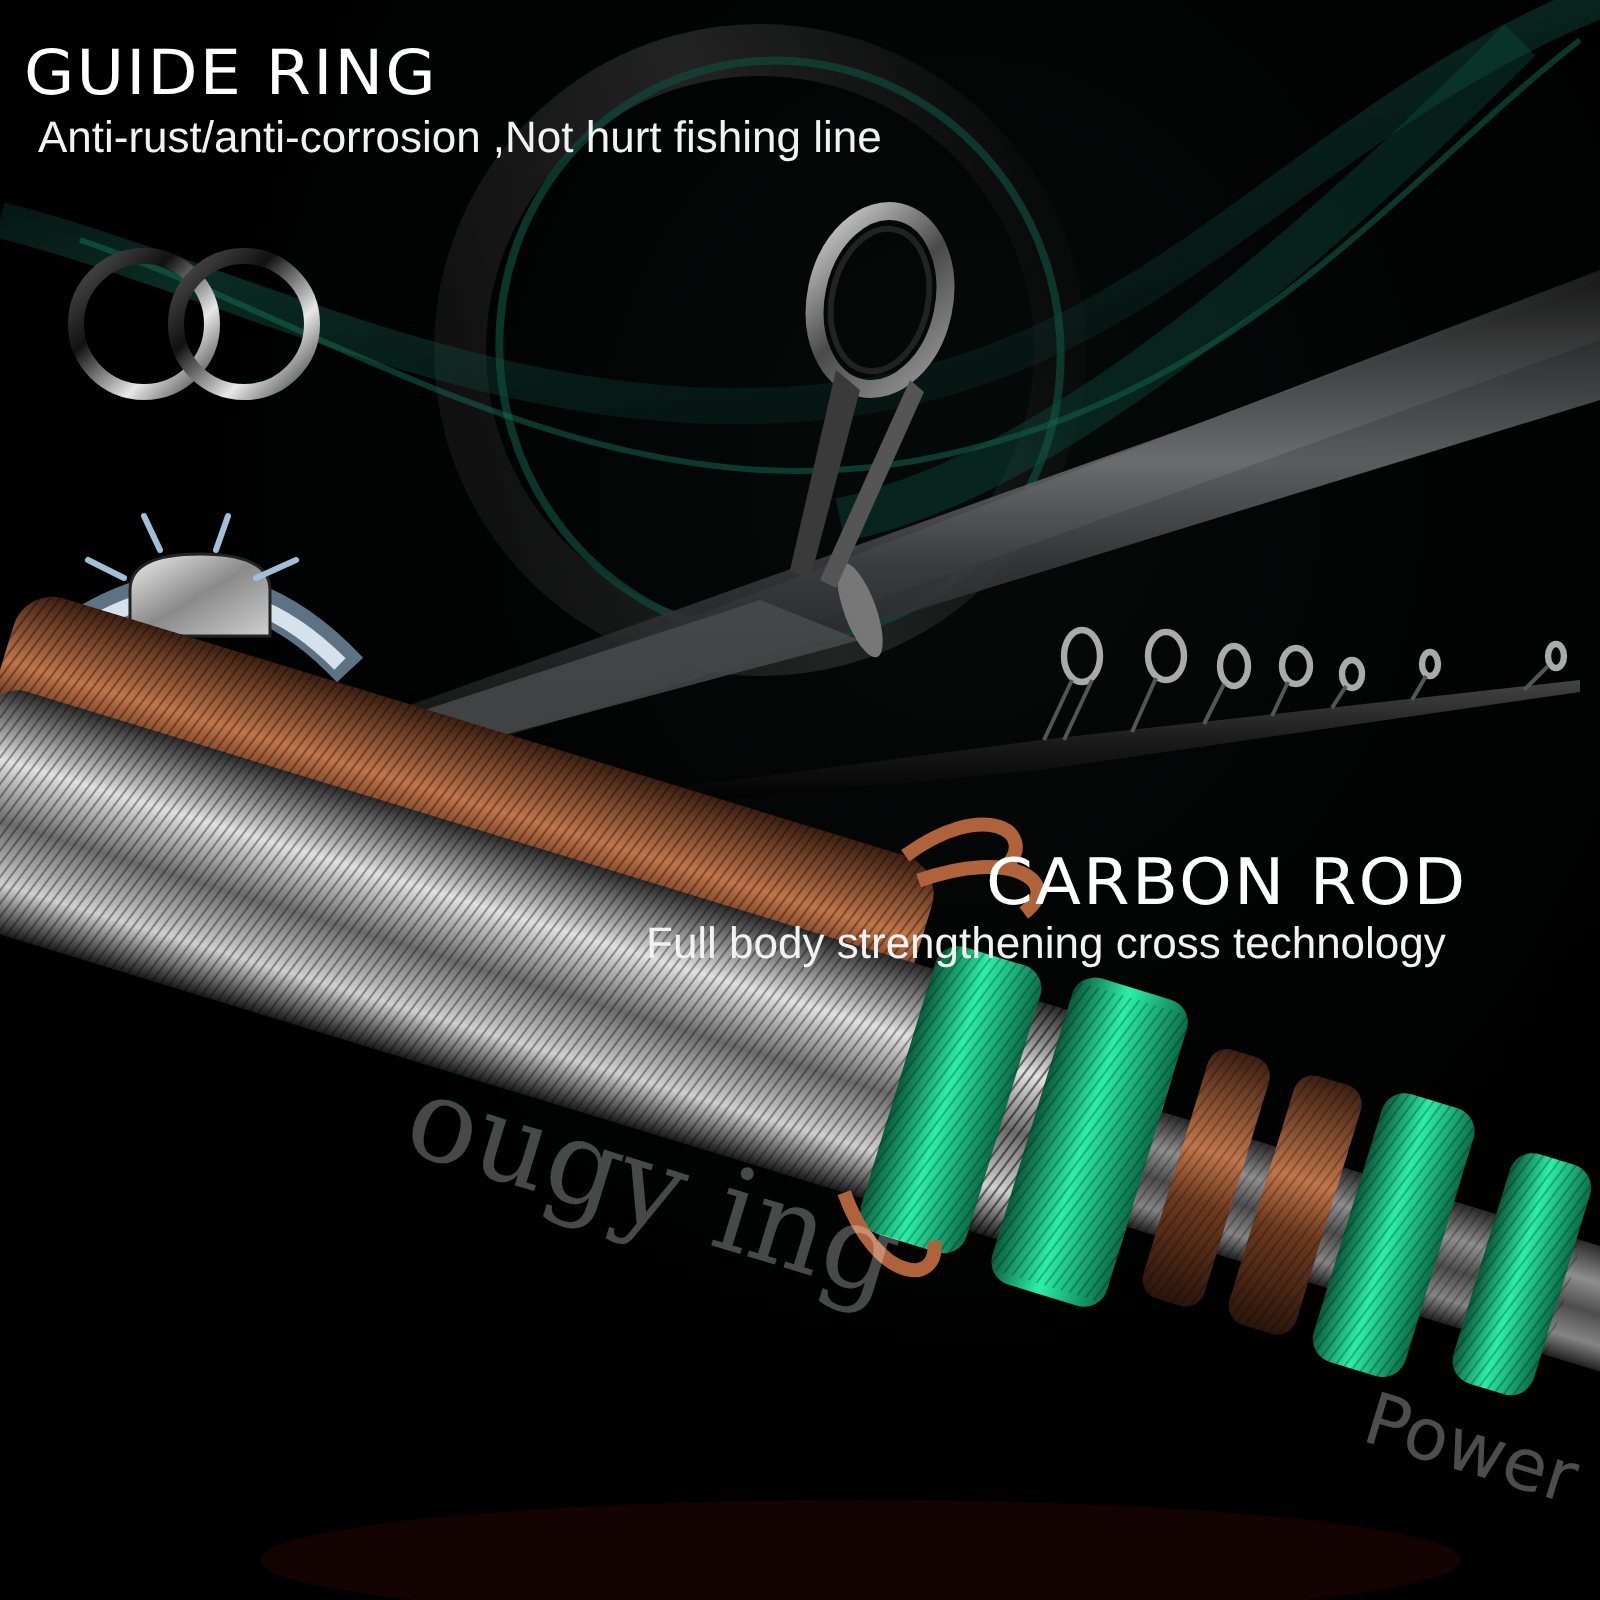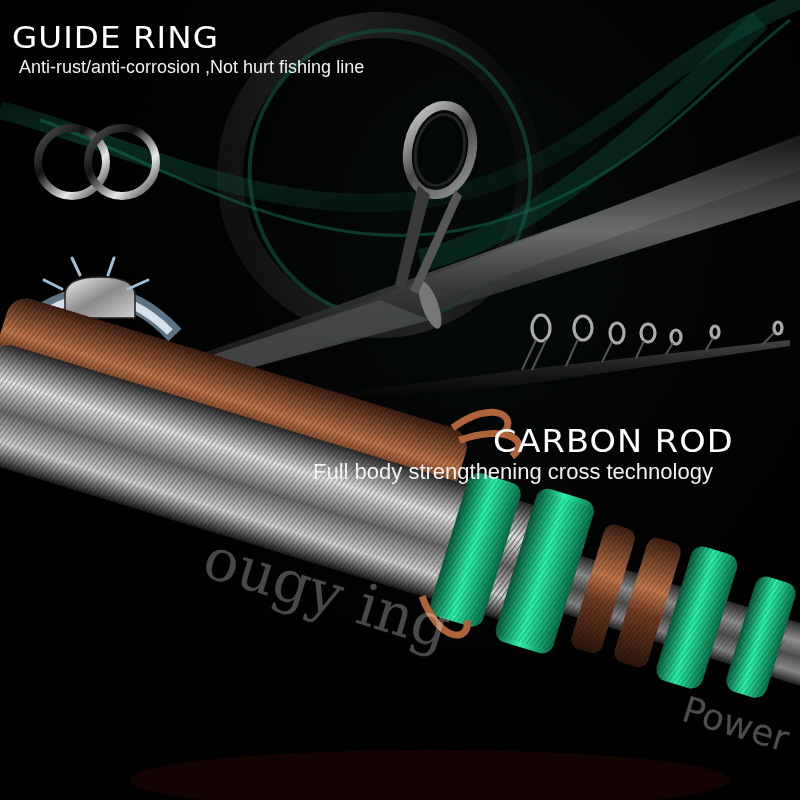--- a/index.html
+++ b/index.html
@@ -15,23 +15,23 @@
       font-family: "DejaVu Sans", sans-serif;
       font-weight: normal; letter-spacing: 1px; line-height: 1;
       transform: scaleX(1.05); transform-origin: left top;
     }
     .subtitle {
       position: absolute; color: #f2f2f2;
       font-family: "Liberation Sans", sans-serif;
       line-height: 1; white-space: nowrap;
     }
     #guide-title { left: 12px; top: 22px; font-size: 31px; }
-    #guide-sub { left: 19px; top: 58px; font-size: 18px; }
+    #guide-sub { left: 19px; top: 58px; font-size: 22px; }
     #carbon-title { left: 493px; top: 425px; font-size: 32px; }
-    #carbon-sub { left: 313px; top: 461px; font-size: 22px; }
+    #carbon-sub { left: 323px; top: 461px; font-size: 22px; }
   </style>
 </head>
 <body>
 
 <div class="canvas">
 
   <svg class="layer" viewBox="0 0 800 800">
     <defs>
       <linearGradient id="tealSw" x1="0" y1="0" x2="1" y2="1">
         <stop offset="0" stop-color="#0b3a2e" stop-opacity="0"></stop>

